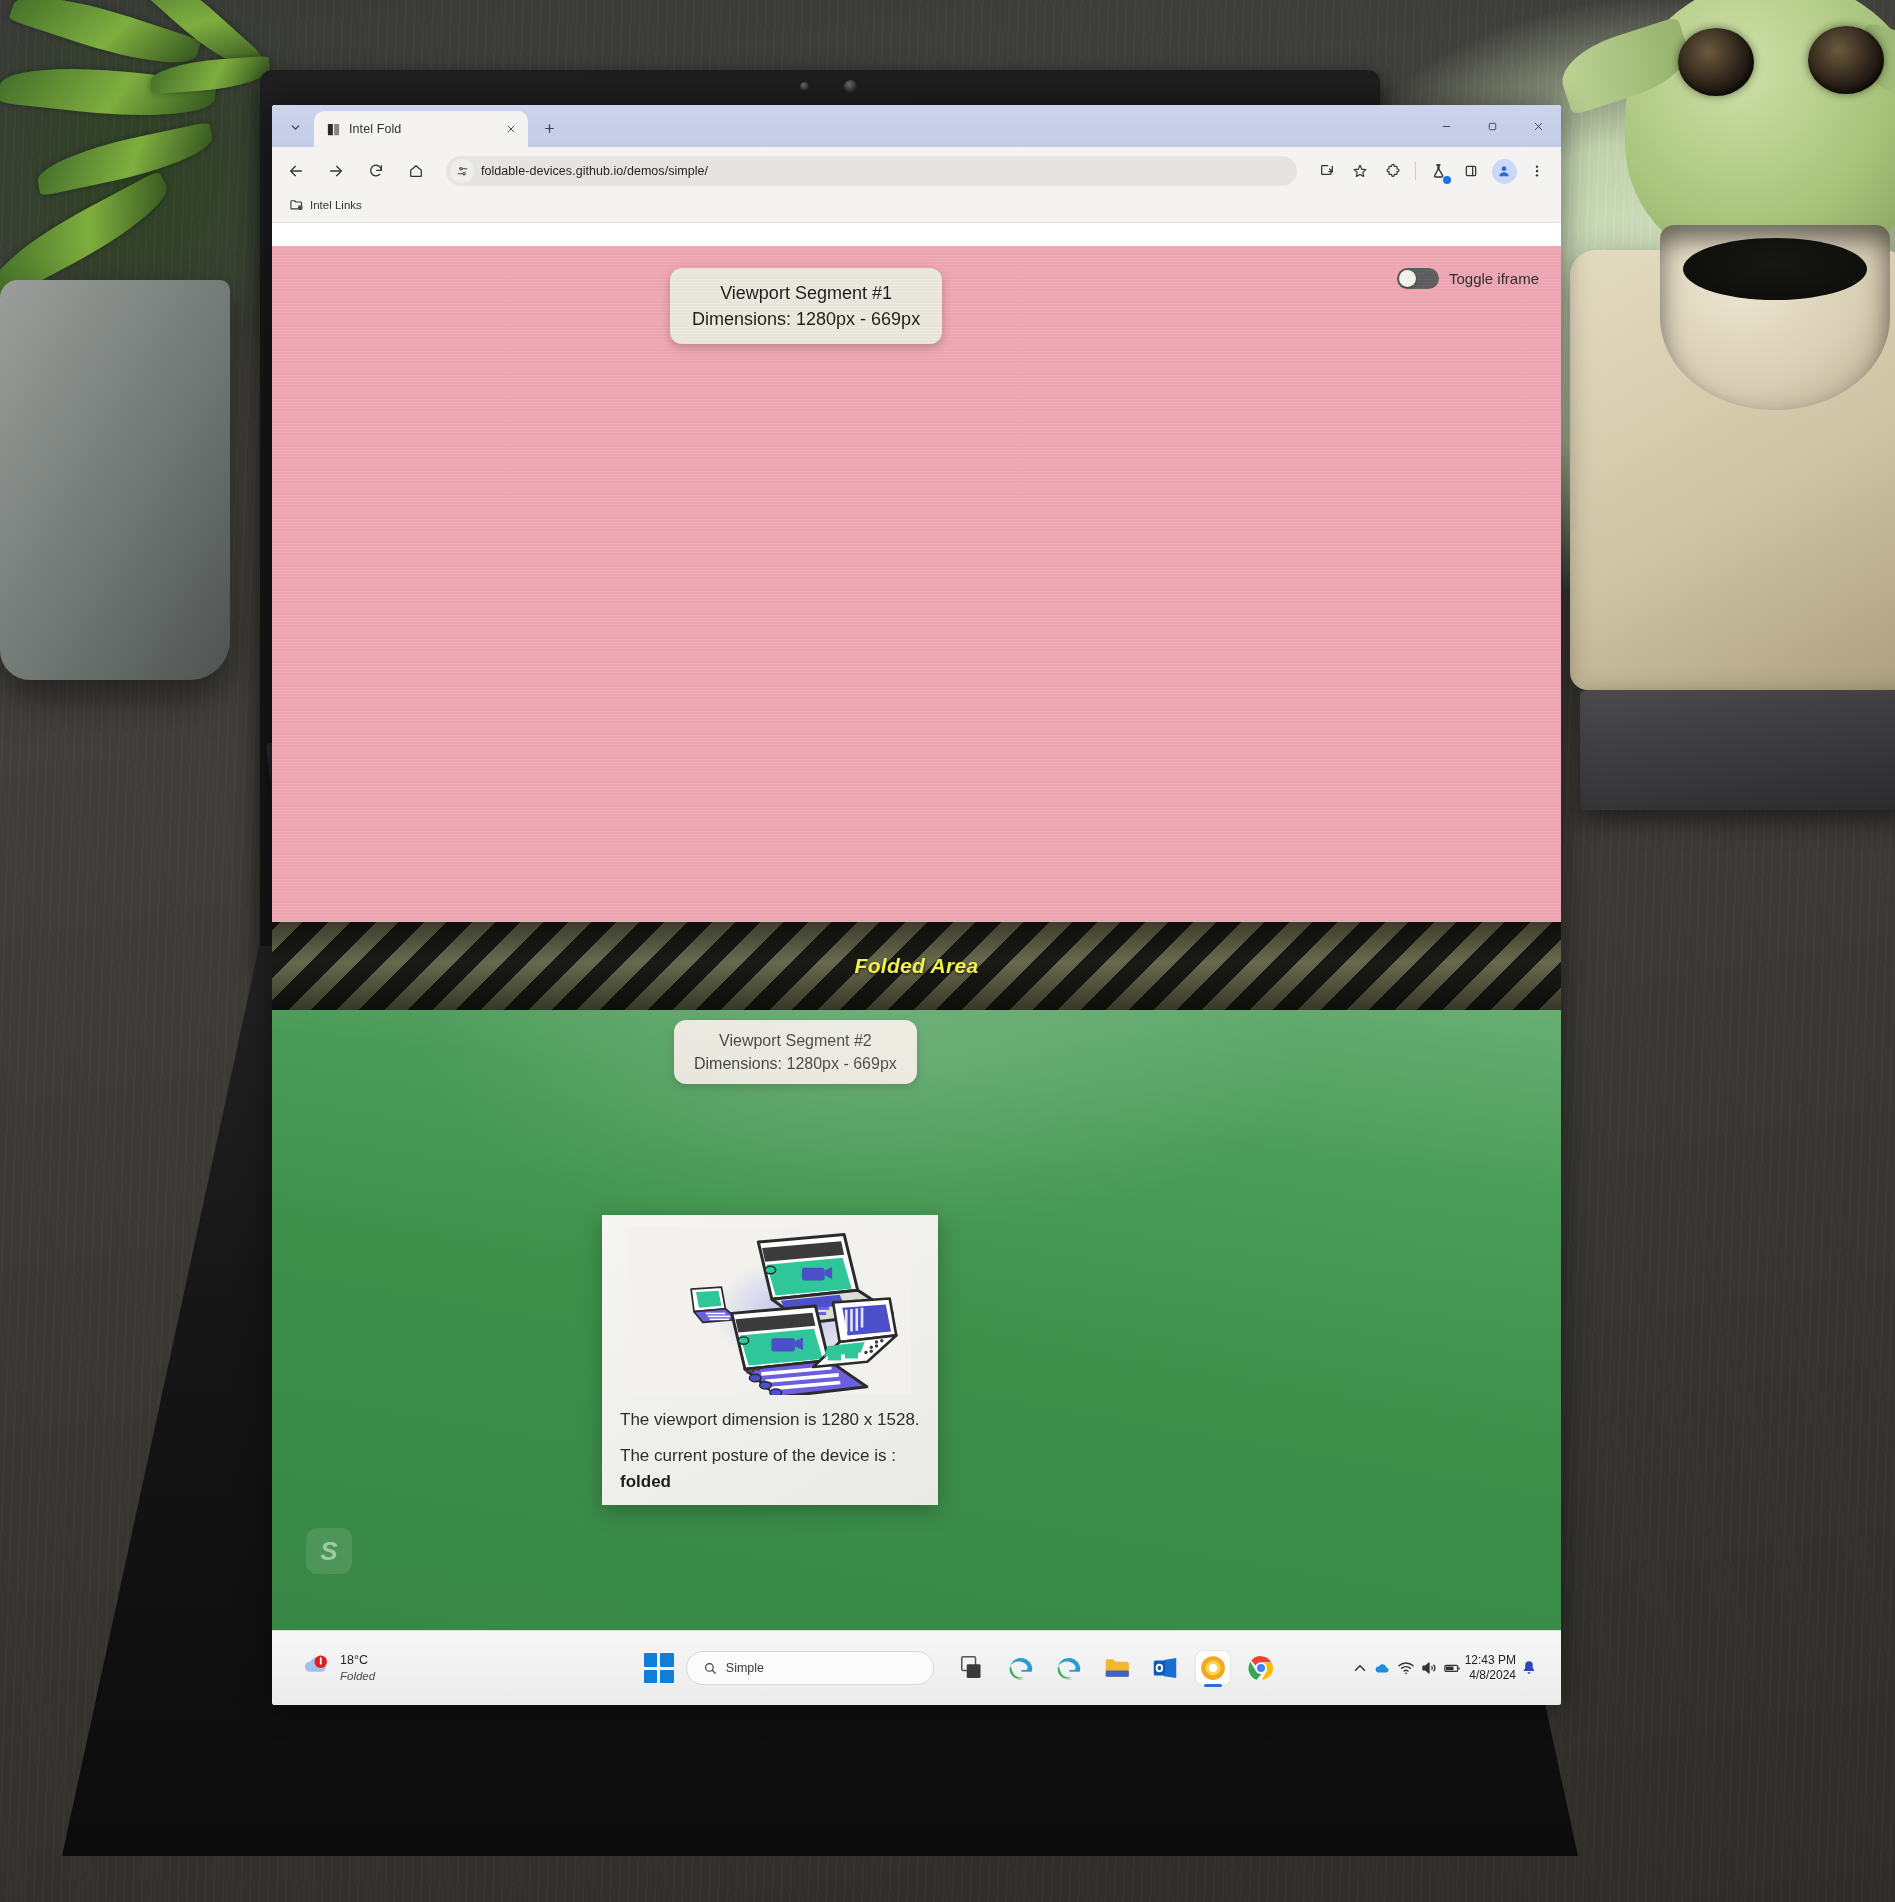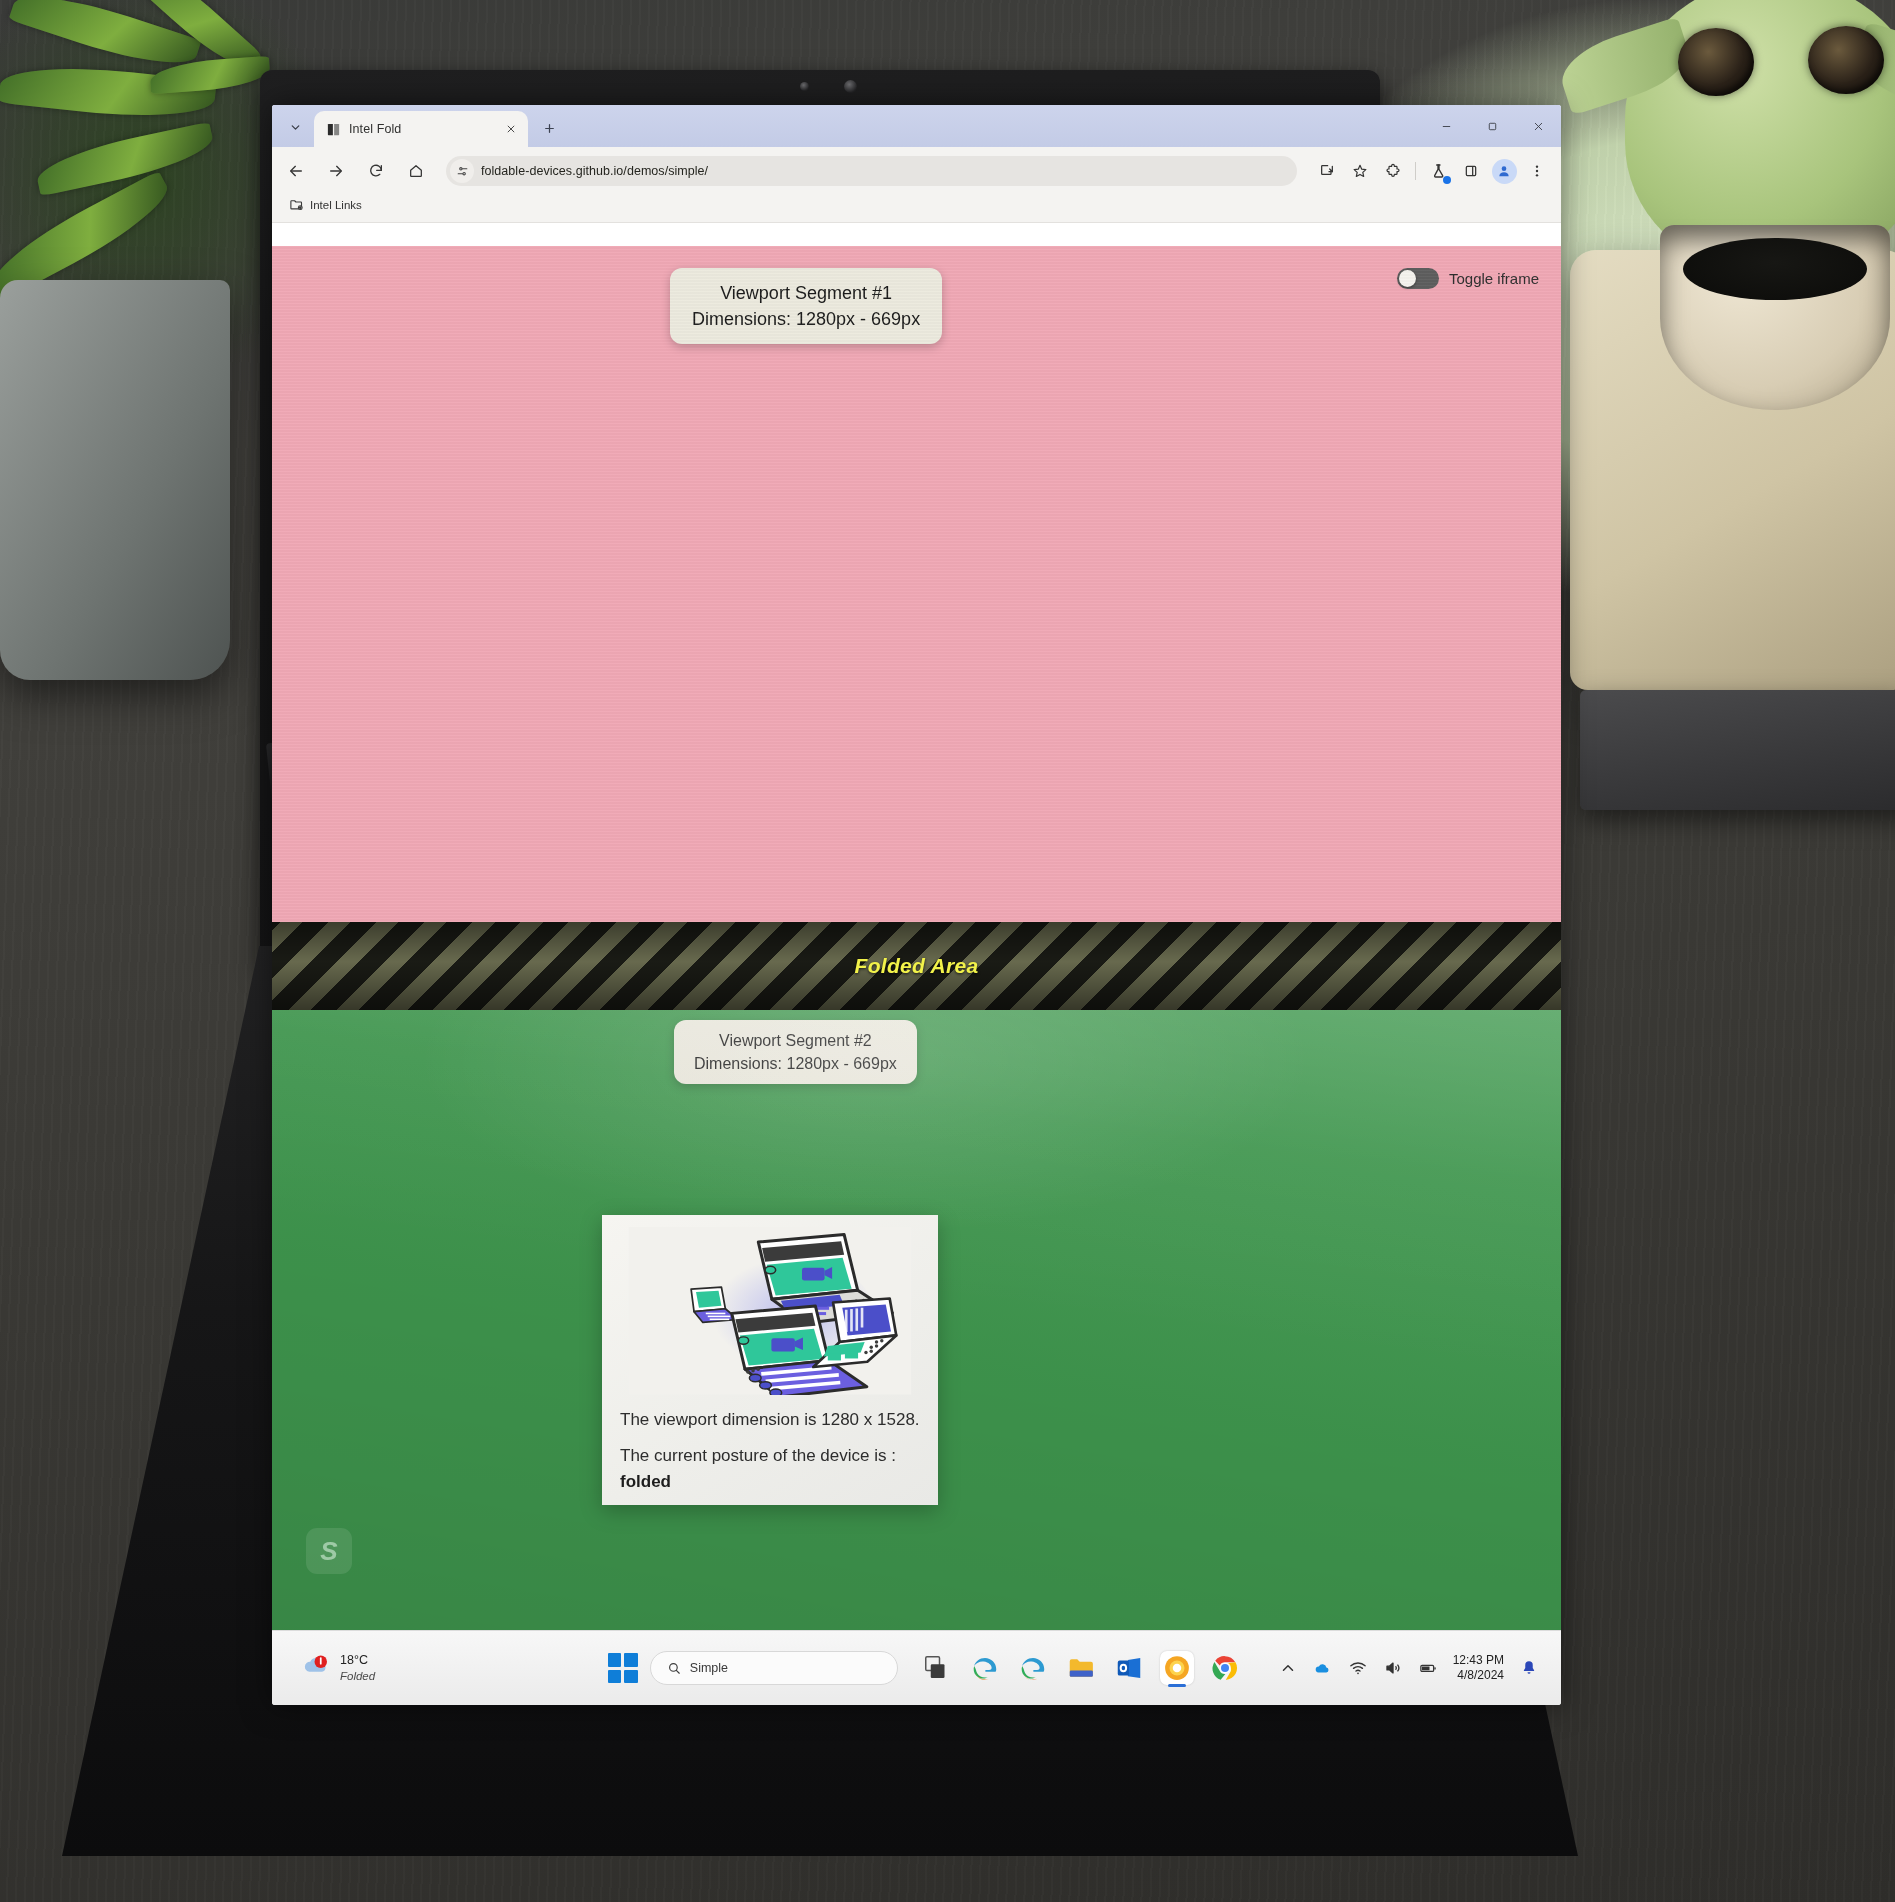--- a/index.html
+++ b/index.html
@@ -394,21 +394,21 @@
   }
   .searchbox svg { width:14px;height:14px;color:#3c3c3c; }
   .search-ph { font-size:12.5px; color:#3a3a3a; }
   .tb-apps { display:flex; align-items:center; gap:14px; margin-left:10px; }
   .app-ico { width:34px;height:34px; position:relative; display:flex;align-items:center;justify-content:center; }
   .app-ico svg { width:30px;height:30px; display:block; }
   .app-active { background:#fff; border-radius:7px; box-shadow:0 0 2px rgba(0,0,0,.18); }
   .app-underline { position:absolute; bottom:-2px; left:50%; transform:translateX(-50%); width:18px;height:3px;border-radius:2px;background:#2b6fd6; }
 
   .tb-tray {
-    display:flex; align-items:center; gap:15px;
+    display:flex; align-items:center; gap:3px;
     padding-right:22px;
   }
   .tray-ico { width:20px;height:20px; color:#333; display:flex;align-items:center;justify-content:center; }
   .tray-ico svg{width:18px;height:18px;}
   .clock { text-align:right; line-height:1.25; }
   .clock div { font-size:12px; color:#222; }
 </style>
 </head>
 <body>
 

